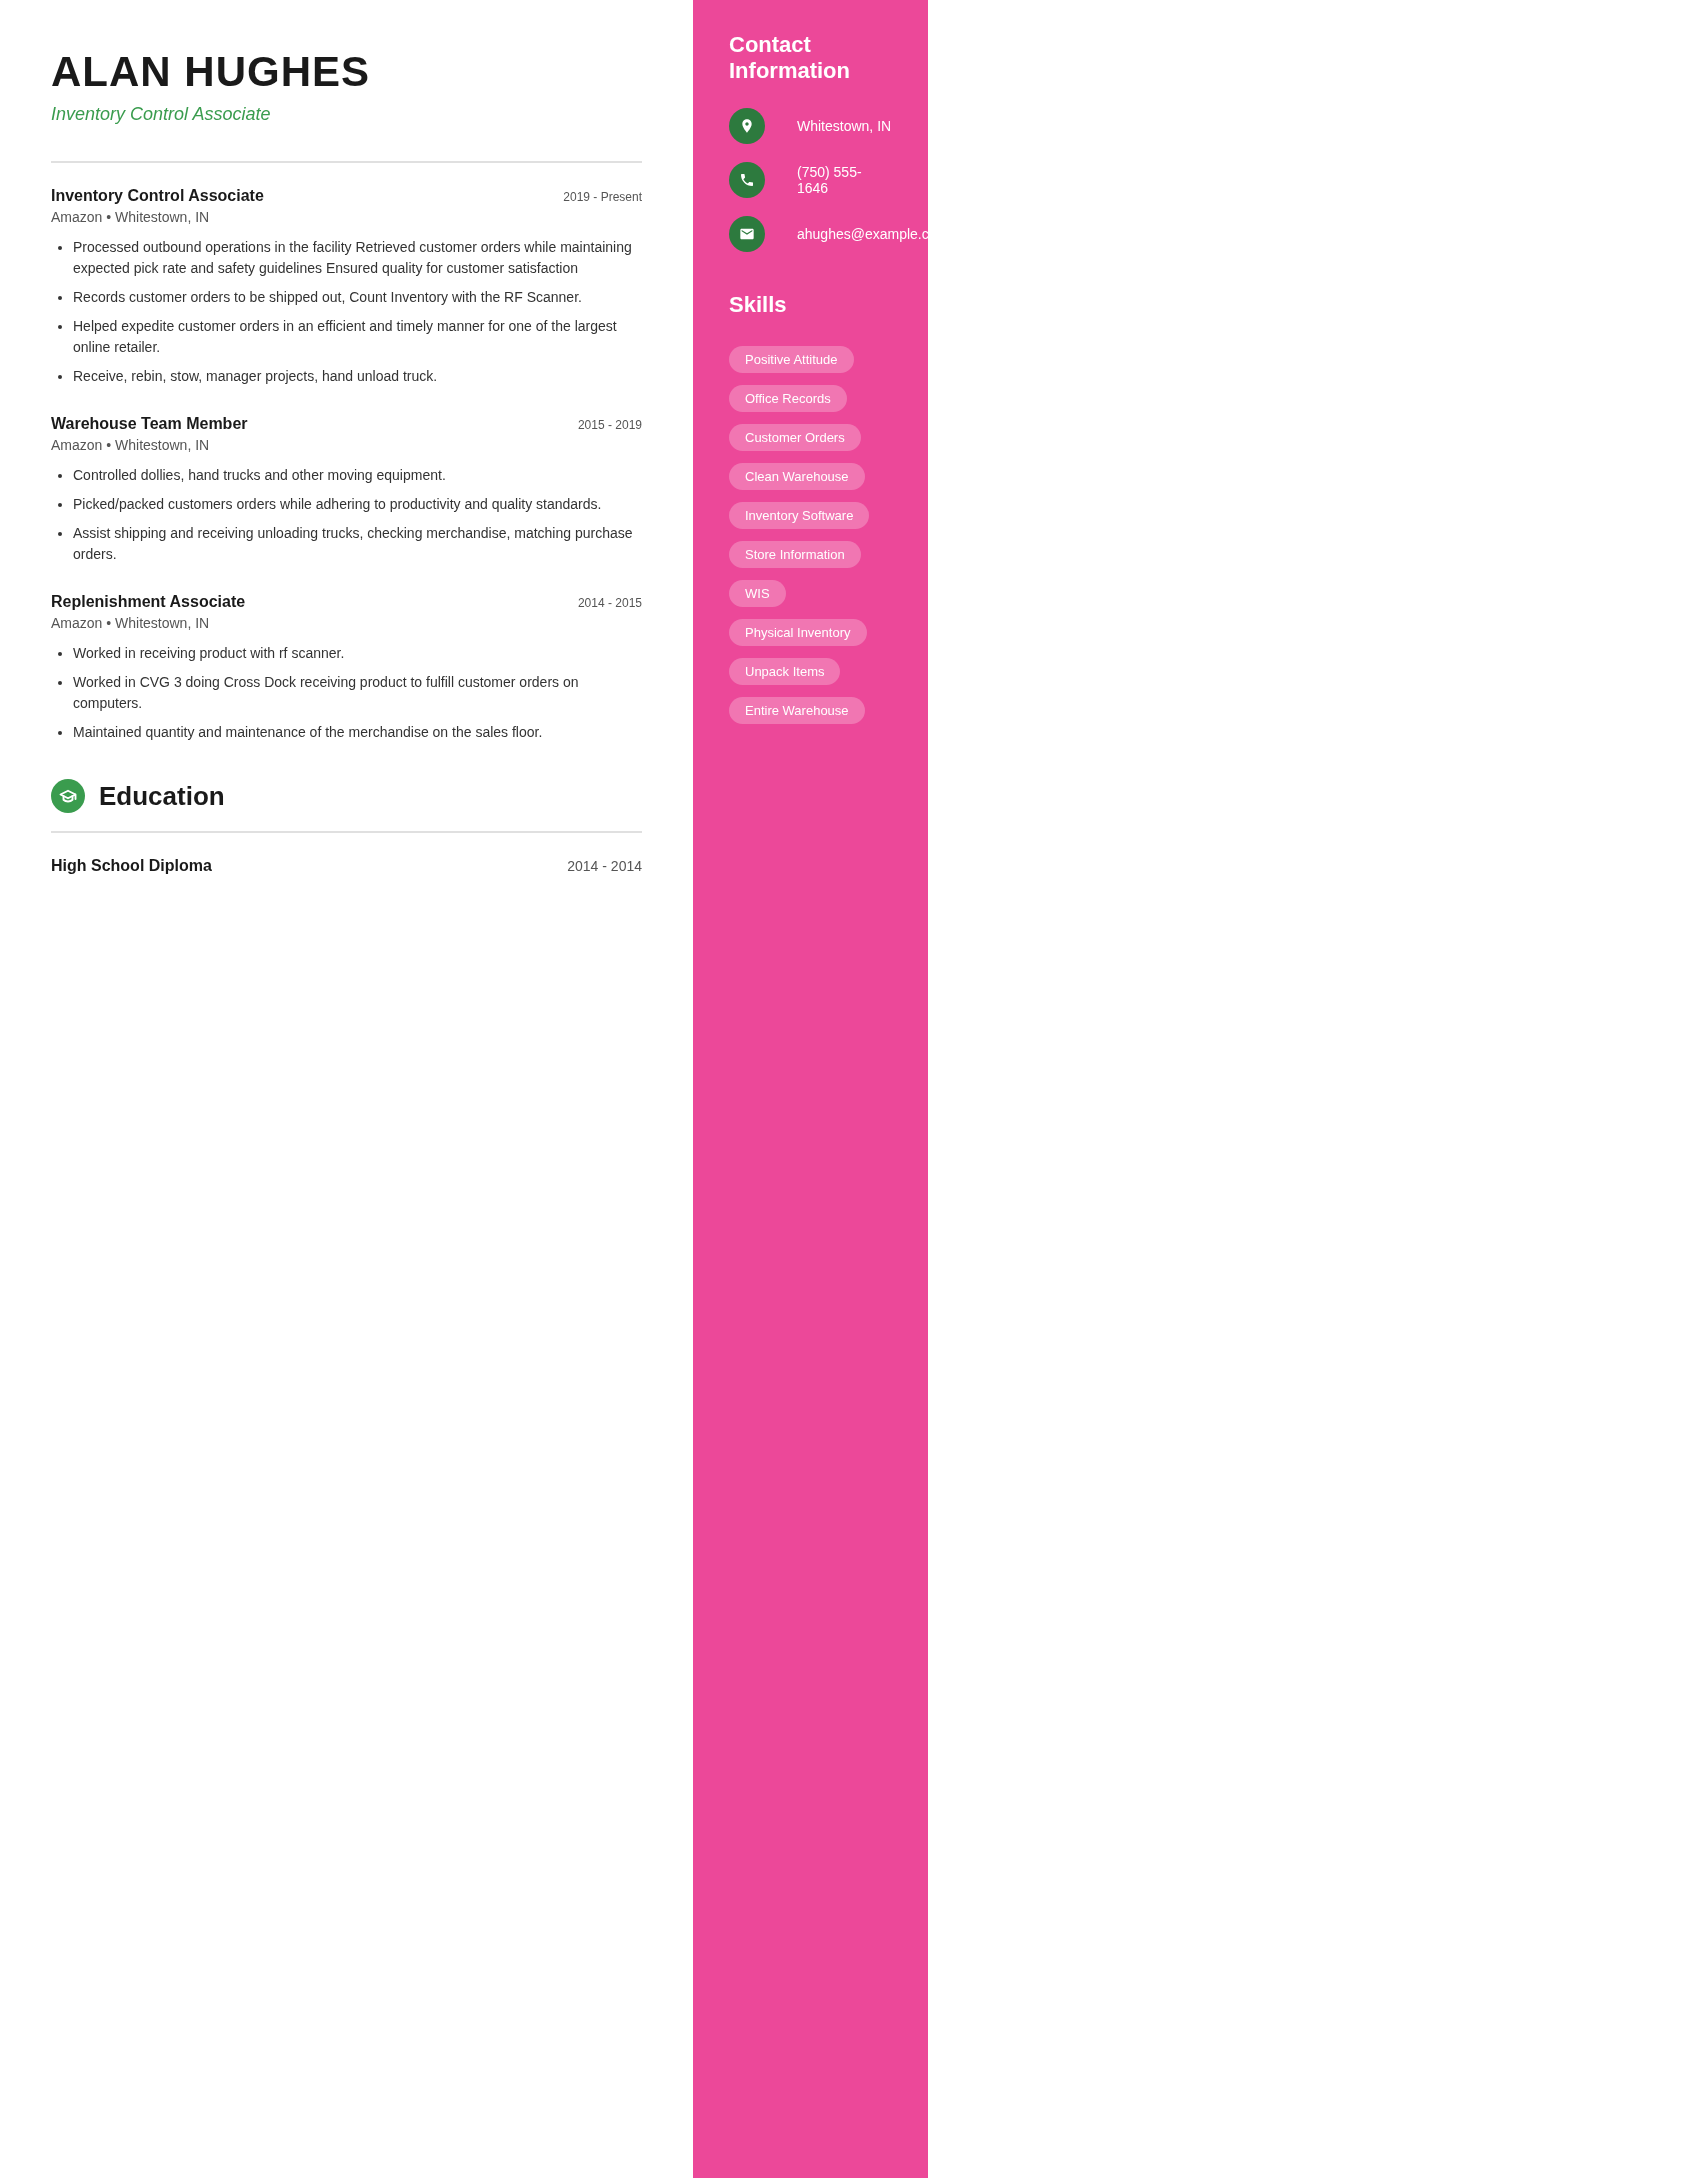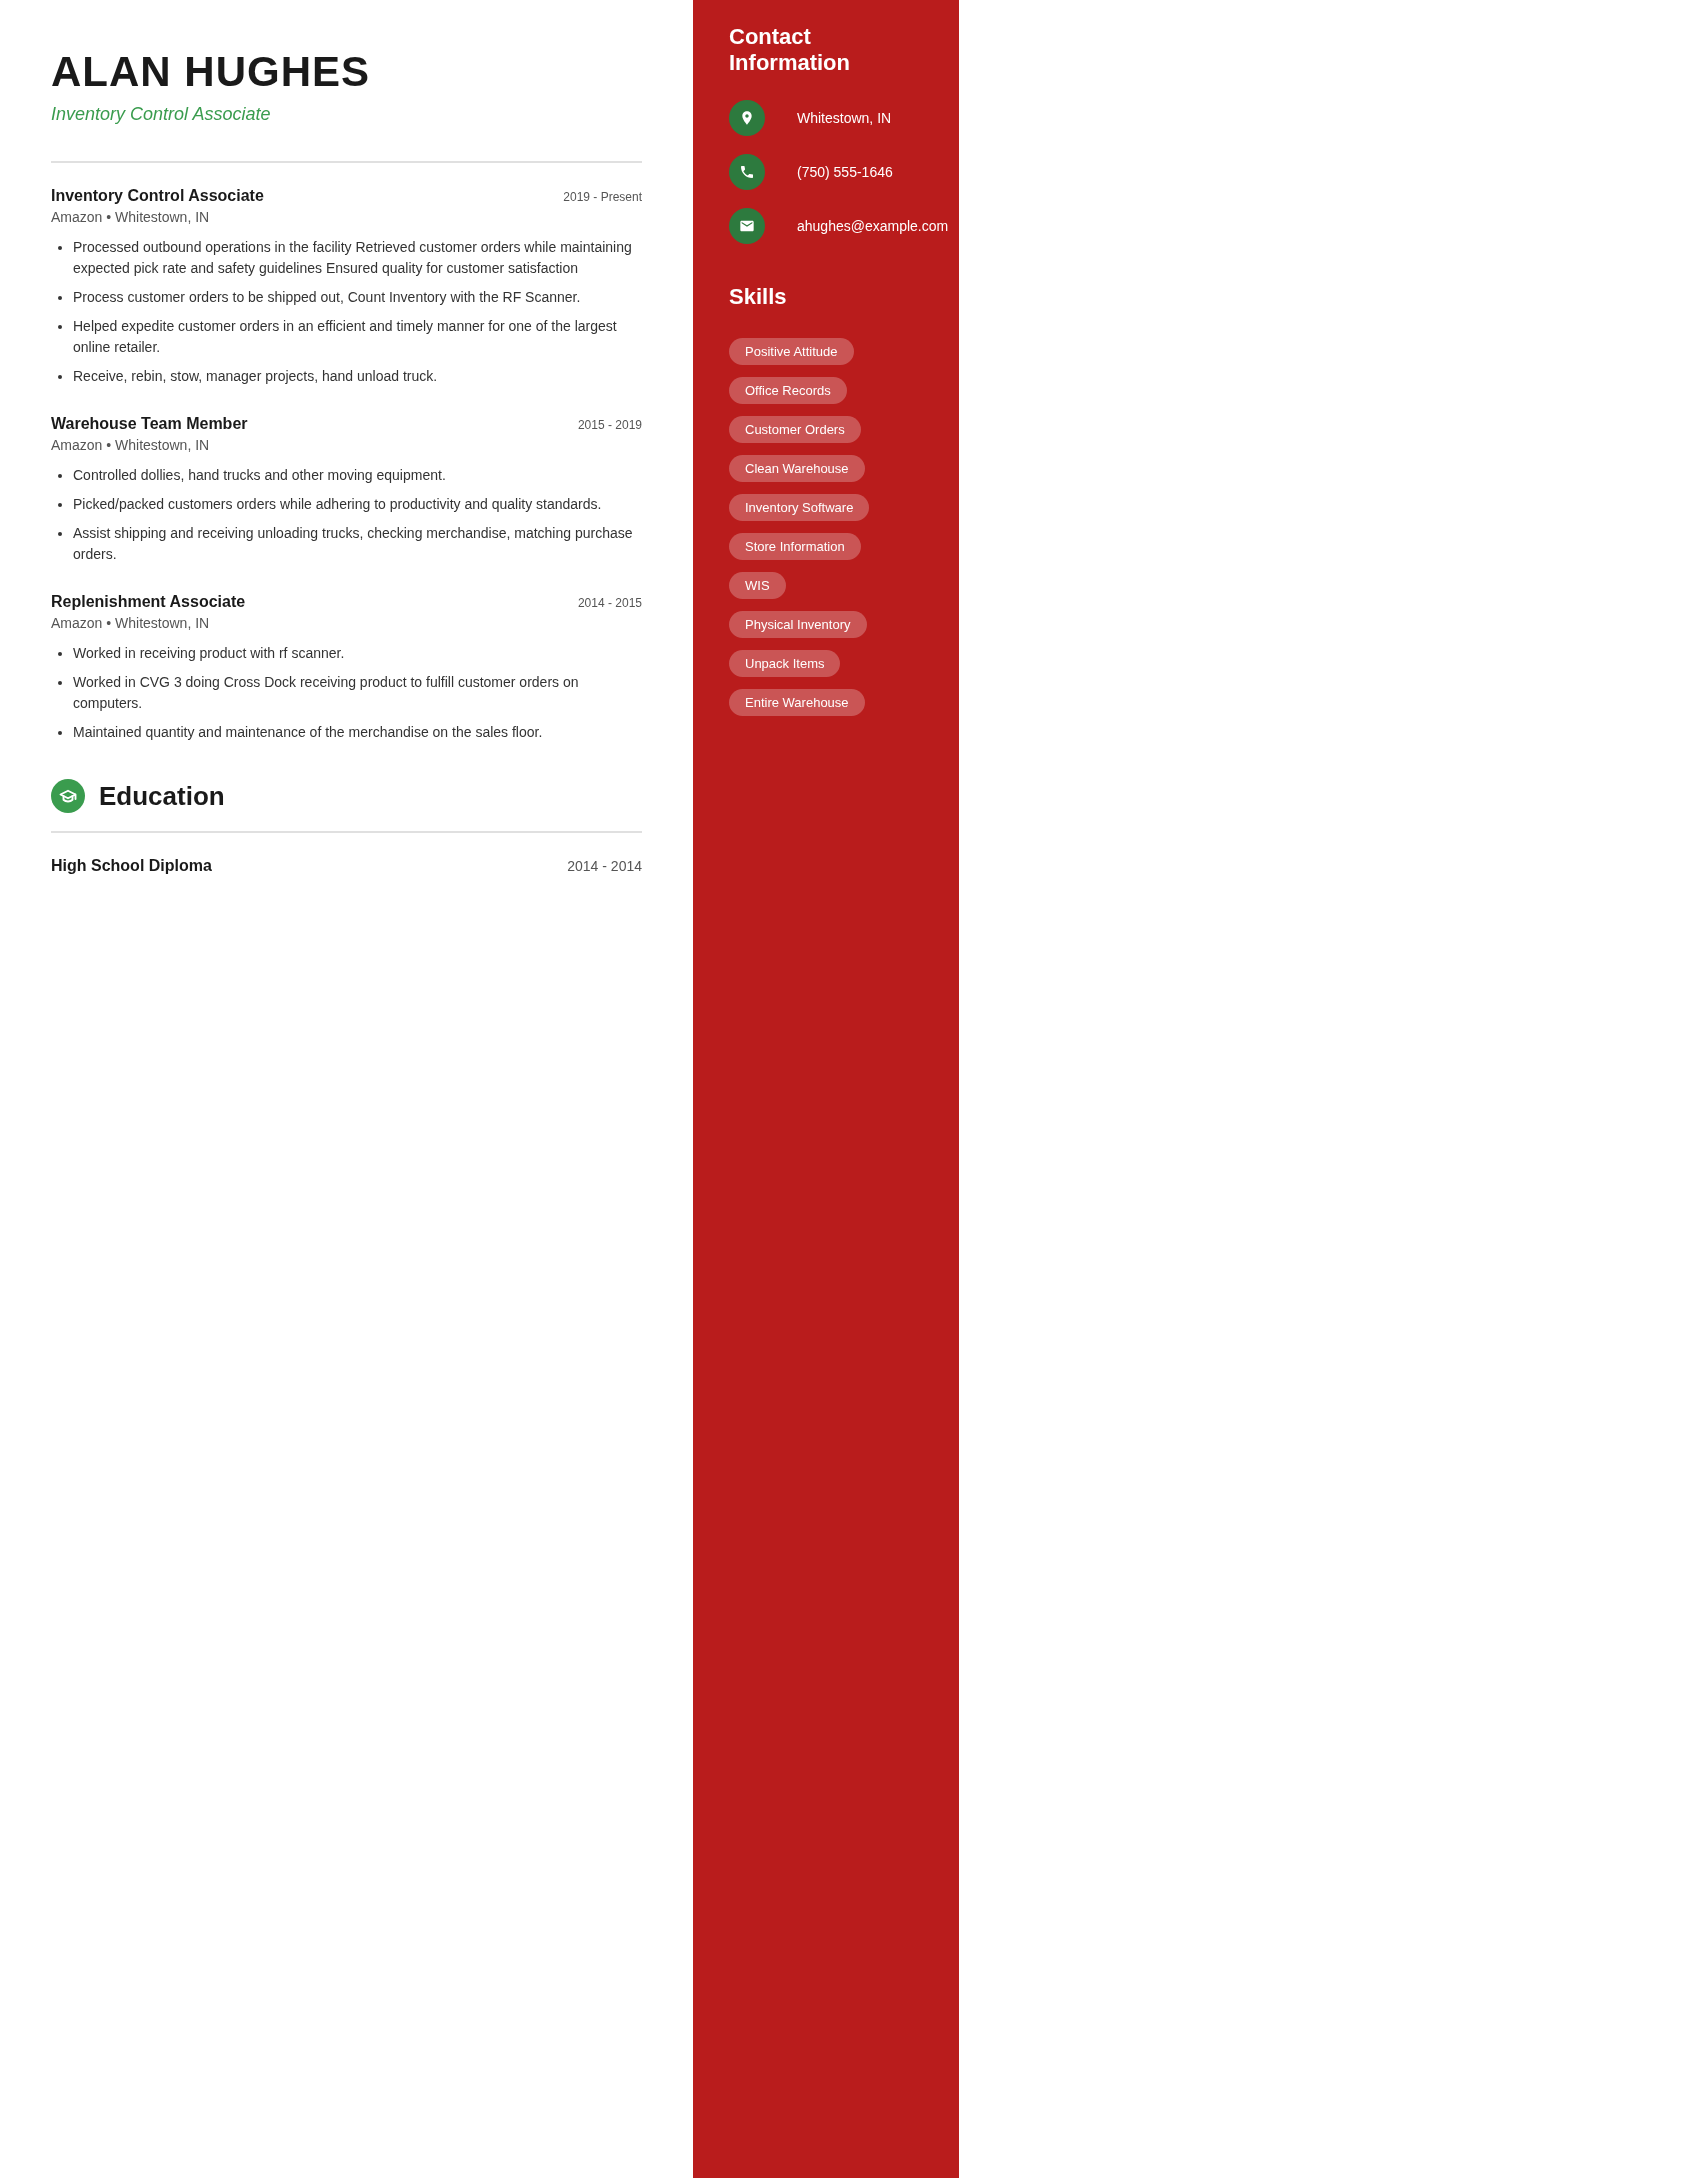--- a/index.html
+++ b/index.html
@@ -9,23 +9,23 @@
       min-height: 100vh;
       background: #fff;
     }
     .main-content {
       flex: 1;
       padding: 48px 51px;
       background: #fff;
       max-width: 693px;
     }
     .sidebar {
-      width: 266px;
-      background: #b91c1c;
-      padding: 24px 36px;
+      width: 235px;
+      background: #ec4899;
+      padding: 32px 36px;
       color: #fff;
     }
     
     .name {
       font-size: 42px;
       font-weight: 900;
       color: #1a1a1a;
       letter-spacing: 1px;
       text-transform: uppercase;
     }
@@ -184,21 +184,21 @@
 
     <div id="jobs-container">
         <div class="job-block">
           <div class="job-header">
             <span class="job-title-text">Inventory Control Associate</span>
             <span class="job-dates">2019 - Present</span>
           </div>
           <div class="job-company">Amazon • Whitestown, IN</div>
           <ul class="bullet-list">
             <li>Processed outbound operations in the facility Retrieved customer orders while maintaining expected pick rate and safety guidelines Ensured quality for customer satisfaction</li>
-            <li>Process customer orders to be shipped out, Count Inventory with the RF Scanner.</li>
+            <li>Records customer orders to be shipped out, Count Inventory with the RF Scanner.</li>
             <li>Helped expedite customer orders in an efficient and timely manner for one of the largest online retailer.</li>
             <li>Receive, rebin, stow, manager projects, hand unload truck.</li>
           </ul>
         </div>
         <div class="job-block">
           <div class="job-header">
             <span class="job-title-text">Warehouse Team Member</span>
             <span class="job-dates">2015 - 2019</span>
           </div>
           <div class="job-company">Amazon • Whitestown, IN</div>

